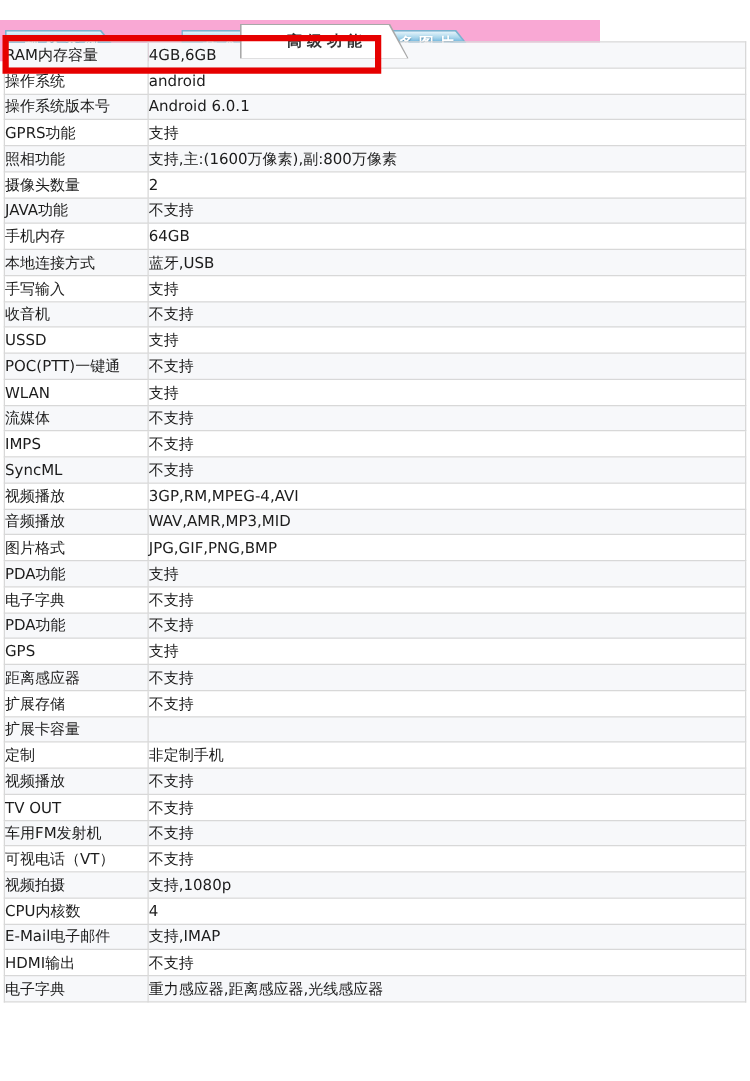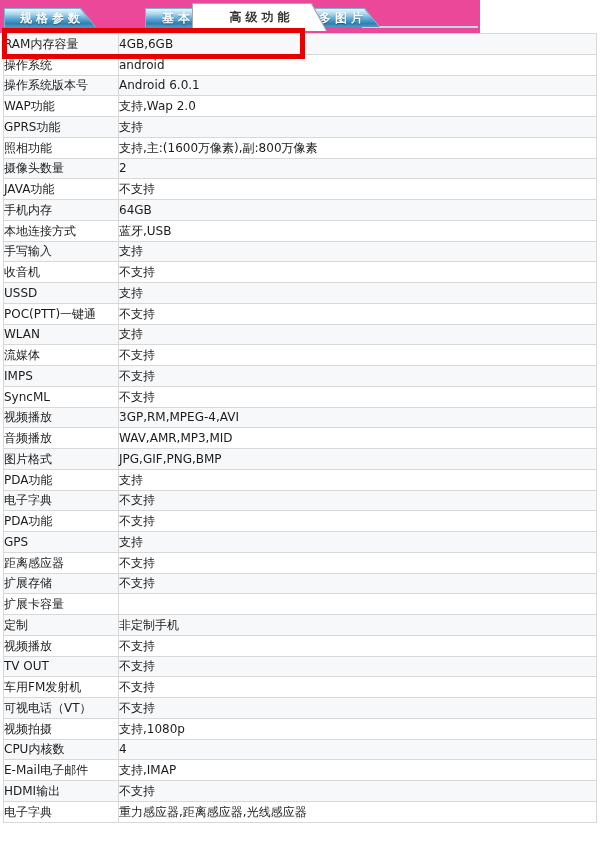--- a/index.html
+++ b/index.html
@@ -1,20 +1,20 @@
 <!DOCTYPE html>
 <html><head>
 <meta charset="utf-8">
 <style>
   html,body{margin:0;padding:0;background:#fff;}
   body{width:600px;height:865px;position:relative;overflow:hidden;
        font-family:"DejaVu Sans","Liberation Sans",sans-serif;}
 
   
-  .tabbar{position:absolute;left:0;top:0;width:480px;height:33px;background:#ec4899;}
+  .tabbar{position:absolute;left:0;top:16px;width:480px;height:33px;background:#f9a8d4;}
   .tabbar-line{position:absolute;left:362px;right:2px;top:26px;height:2px;
                background:#bcd9ea;}
   .tab{position:absolute;cursor:pointer;
        clip-path:polygon(0 0,calc(100% - 15px) 0,100% 100%,0 100%);}
   .tab .inner{position:absolute;left:1px;right:1px;top:1px;bottom:0;
        clip-path:polygon(0 0,calc(100% - 15px) 0,100% 100%,0 100%);
        display:flex;align-items:center;justify-content:center;}
   .tab.blue{background:#7ab2cf;}
   .tab.blue .inner{background:linear-gradient(180deg,#eaf6fc 0%,#a9d6ec 28%,
        #5aa8d6 55%,#2f7fb0 82%,#4f9cc6 100%);}
@@ -78,24 +78,20 @@
       </tr>
       <tr>
         <td class="label">操作系统</td>
         <td class="value">android</td>
       </tr>
       <tr>
         <td class="label">操作系统版本号</td>
         <td class="value">Android 6.0.1</td>
       </tr>
       <tr>
-        <td class="label">WAP功能</td>
-        <td class="value">支持,Wap 2.0</td>
-      </tr>
-      <tr>
         <td class="label">GPRS功能</td>
         <td class="value">支持</td>
       </tr>
       <tr>
         <td class="label">照相功能</td>
         <td class="value">支持,主:(1600万像素),副:800万像素</td>
       </tr>
       <tr>
         <td class="label">摄像头数量</td>
         <td class="value">2</td>

